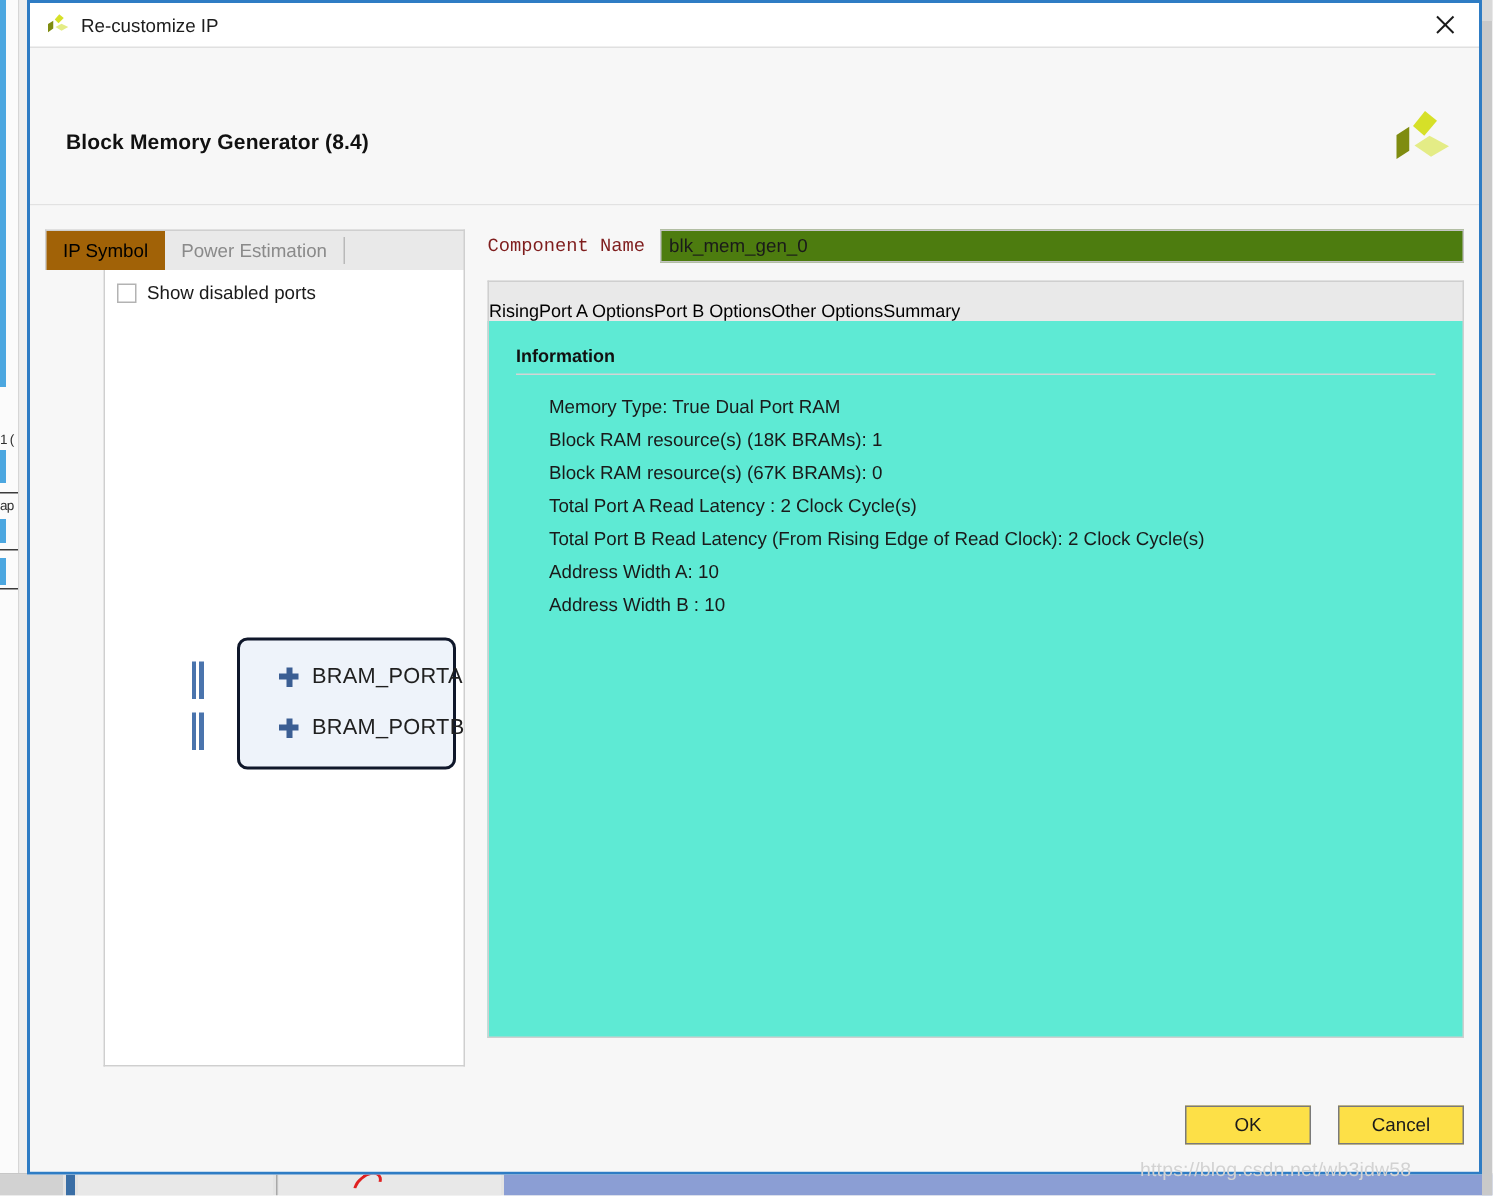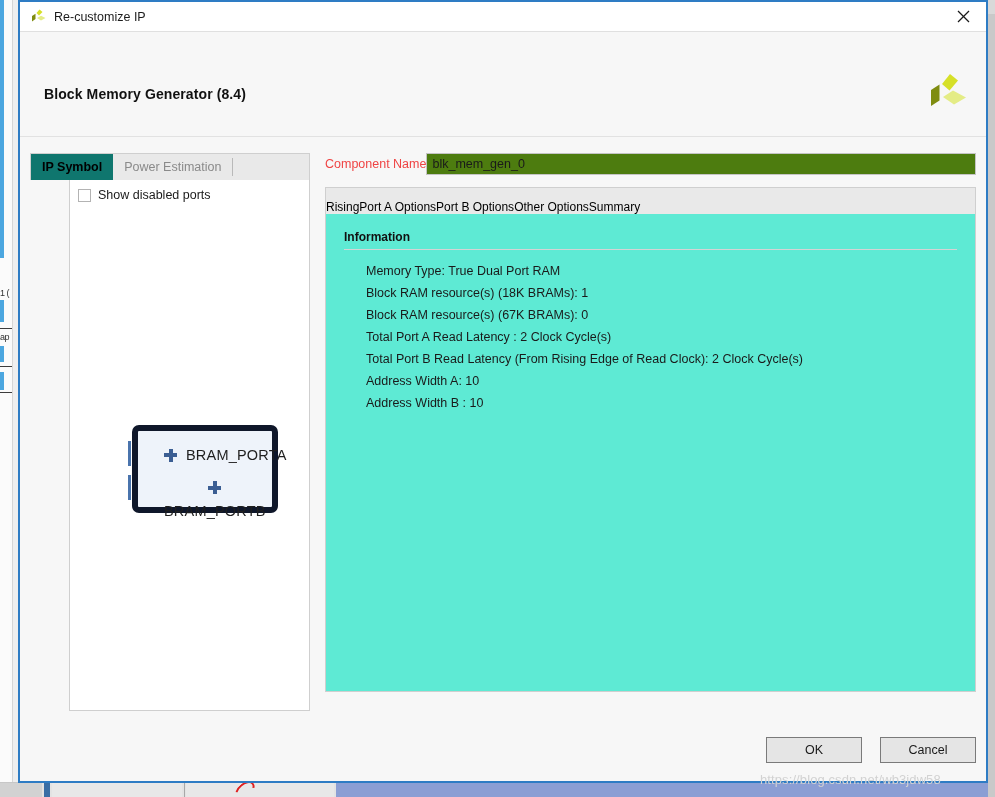--- a/index.html
+++ b/index.html
@@ -206,23 +206,23 @@
     height: 26px;
     line-height: 26px;
     padding: 0 11px;
     font-size: 12.5px;
     color: #8a8a8a;
     box-sizing: border-box;
     cursor: pointer;
     white-space: nowrap;
   }
   .tabstrip .tab.active {
-    background: #0f766e;
+    background: #a16207;
     color: #000000;
-    font-weight: bold;
+    font-weight: normal;
   }
   .tabstrip .tab-sep {
     width: 1px;
     height: 18px;
     background: #b9b9b9;
     margin: 0 0 4px 0;
     align-self: flex-end;
   }
   #left-pane-body {
     background: #ffffff;
@@ -251,24 +251,24 @@
   #show-ports-label { font-size: 12.5px; color: #1a1a1a; }
 
   
   #symbol-wrap {
     position: absolute;
     left: 58px; top: 245px;
     width: 160px; height: 90px;
   }
   #symbol-box {
     position: absolute;
-    left: 4px; top: 0;
+    left: 30px; top: 0;
     width: 146px; height: 88px;
     background: #eef3fa;
-    border: 6px solid #0f172a;
+    border: 2px solid #0f172a;
     border-radius: 7px;
     box-sizing: border-box;
   }
   .port-stub {
     position: absolute;
     left: 0;
     width: 9px; height: 25px;
     background:
       linear-gradient(to right,
         #4a74ad 0px, #4a74ad 3px,
@@ -310,23 +310,24 @@
     height: 558px;
   }
   #compname-row {
     display: flex;
     align-items: center;
     height: 22px;
     margin-bottom: 12px;
   }
   #compname-label {
     font-size: 12.5px;
-    color: #ef4444;
-    margin-right: 0;
+    color: #7f1d1d;
+    margin-right: 10px;
     white-space: nowrap;
+    font-family: Liberation Mono, monospace;
   }
   #compname-input {
     flex: 1;
     height: 22px;
     line-height: 20px;
     box-sizing: border-box;
     border: 1px solid #c4c4c4;
     background: #4d7c0f;
     font-family: "Liberation Sans", sans-serif;
     font-size: 12.5px;
@@ -372,23 +373,23 @@
   }
 
   
   #footer {
     position: absolute;
     right: 10px; bottom: 18px;
     display: flex;
     gap: 18px;
   }
   .dlg-btn {
-    width: 96px;
+    width: 84px;
     height: 26px;
-    background: #e5e5e5;
+    background: #fde047;
     border: 1px solid #7a7a7a;
     box-sizing: border-box;
     font-family: "Liberation Sans", sans-serif;
     font-size: 12.5px;
     color: #1a1a1a;
     cursor: pointer;
   }
 
   
   #watermark {
@@ -512,21 +513,21 @@
 
         <div id="symbol-wrap">
           <div class="port-stub" style="top:16px;"></div>
           <div class="port-stub" style="top:50px;"></div>
 
           <div id="symbol-box">
             <div class="port-row" style="top:16px;">
               <span class="plus-icon"></span>
               <span class="port-label">BRAM_PORTA</span>
             </div>
-            <div class="port-row" style="top:50px;flex-direction:column;">
+            <div class="port-row" style="top:50px;">
               <span class="plus-icon"></span>
               <span class="port-label">BRAM_PORTB</span>
             </div>
           </div>
         </div>
       </div>
     </div>
 
     <div id="right-panel">
       <div id="compname-row">

